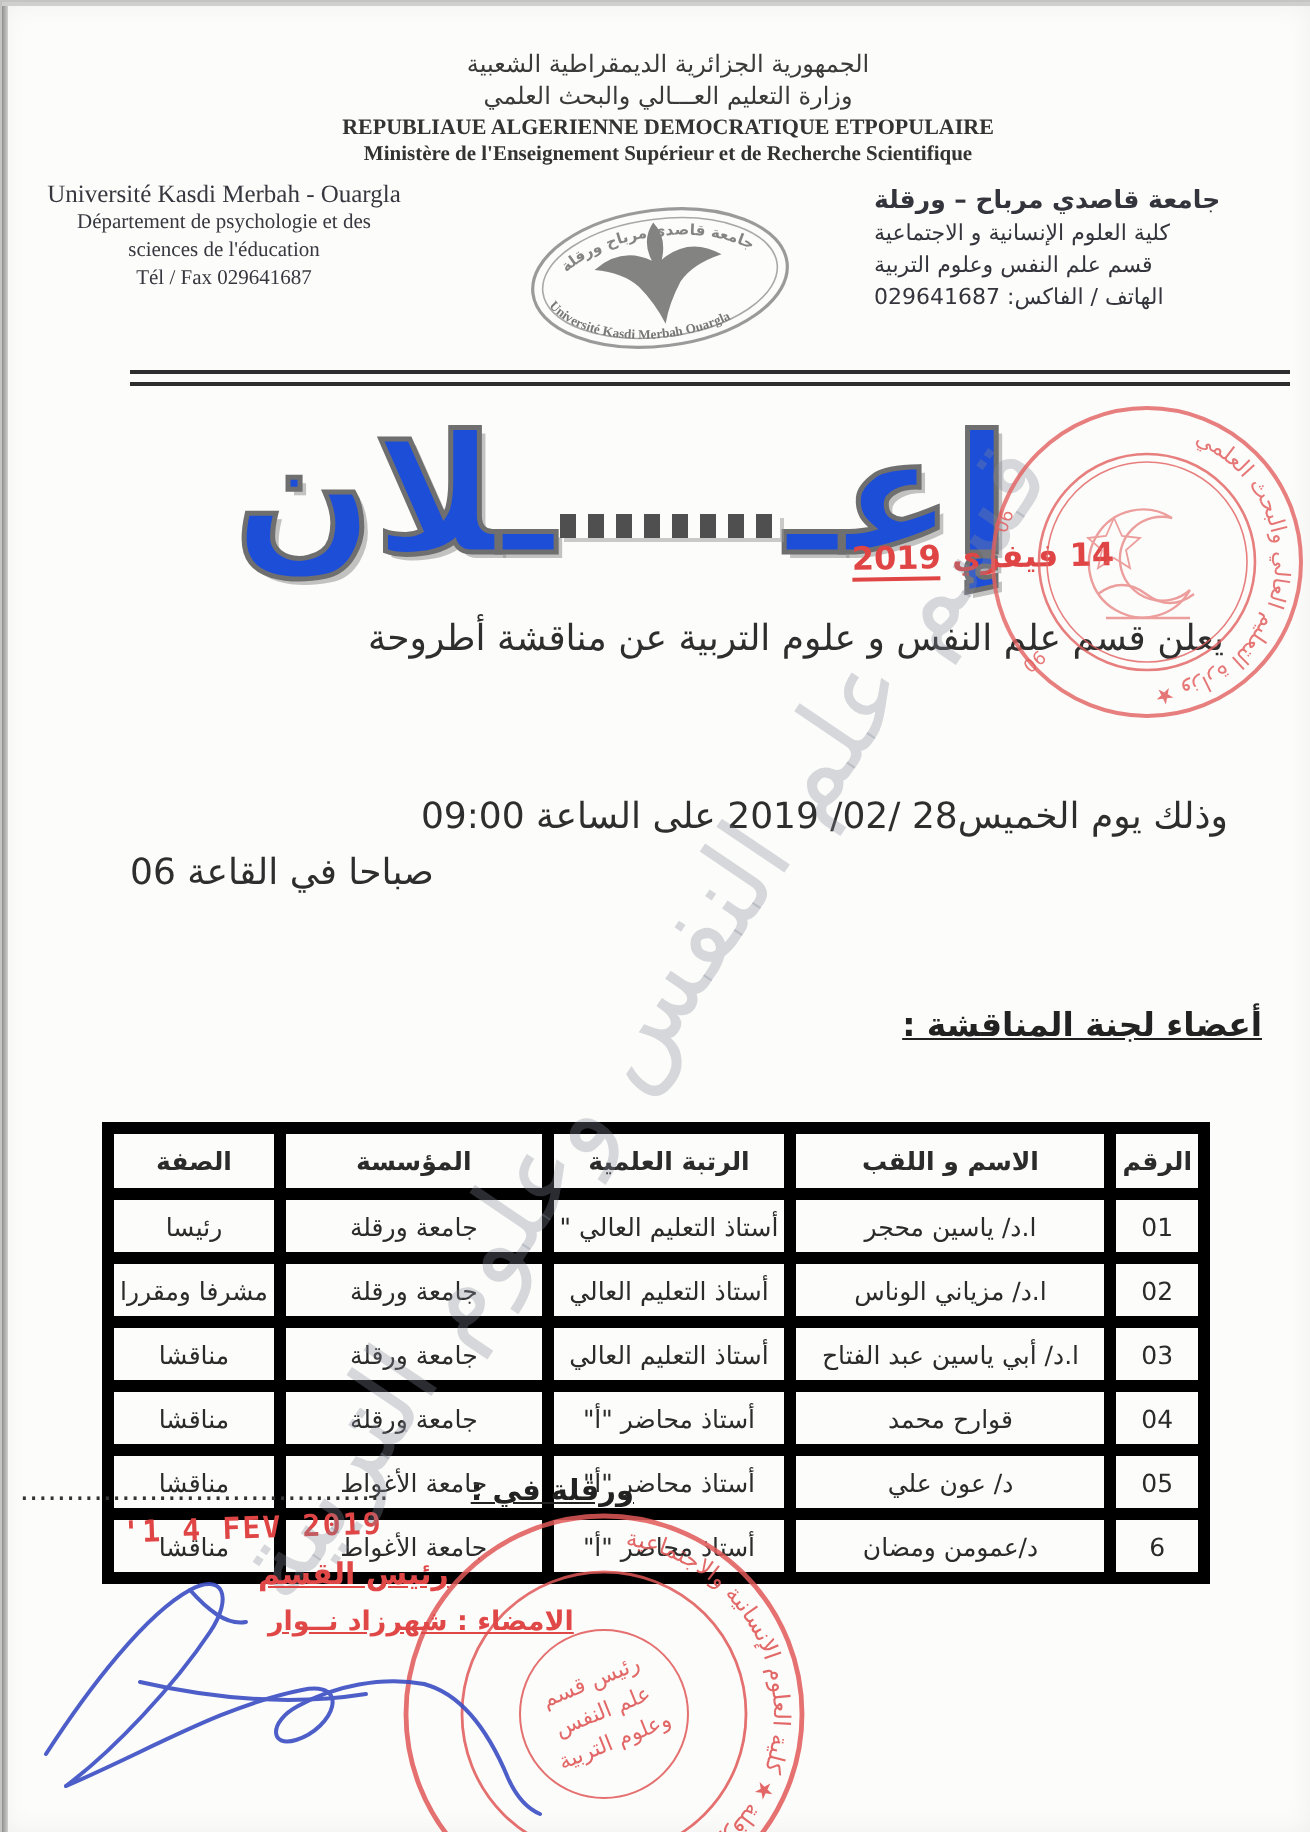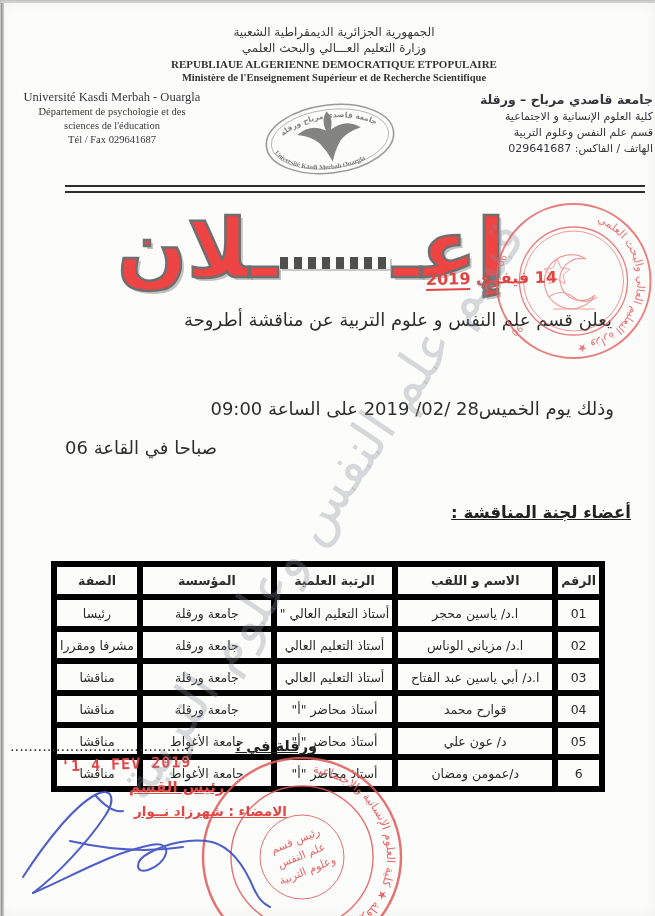--- a/index.html
+++ b/index.html
@@ -18,53 +18,53 @@
   .hdr-center{position:absolute;top:24px;left:118px;width:430px;text-align:center;line-height:1.32;}
   .hdr-center .ar{font-size:12px;color:#3a3a3a;direction:rtl;}
   .hdr-center .fr1{font-size:11px;font-weight:bold;font-family:"Liberation Serif",serif;color:#333;}
   .hdr-center .fr2{font-size:10.5px;font-weight:bold;font-family:"Liberation Serif",serif;color:#333;}
 
   
   .hdr-left{position:absolute;top:88px;left:4px;width:214px;text-align:center;
     font-family:"Liberation Serif",serif;color:#37373f;line-height:1.3;}
   .hdr-left .u{font-size:12.5px;font-weight:normal;}
   .hdr-left .s{font-size:10.5px;}
-  .hdr-right{position:absolute;top:90px;left:436px;width:216px;text-align:right;
+  .hdr-right{position:absolute;top:90px;left:436px;width:216px;text-align:left;
     direction:rtl;color:#34343c;line-height:1.45;}
   .hdr-right .u{font-size:12.5px;font-weight:bold;}
   .hdr-right .s{font-size:11px;}
 
   .logo{position:absolute;top:90px;left:250px;}
 
   .rule{position:absolute;top:184px;left:64px;width:580px;height:4px;
     border-top:2px solid #2e2e2e;border-bottom:2px solid #2e2e2e;}
 
   
   .announce{position:absolute;top:196px;left:116px;width:388px;height:104px;
     display:flex;direction:rtl;align-items:center;}
   .announce .big{
-    font-size:82px;font-weight:bold;line-height:1;color:#ef4444;
+    font-size:82px;font-weight:bold;line-height:1;color:#1d4ed8;
     -webkit-text-stroke:2.5px #6f6f6f;
     text-shadow:3px 3px 0 rgba(145,145,145,.55);
     white-space:nowrap;}
   .announce .dashes{flex:1;height:12px;margin:0 3px;transform:translateY(14px);
     background:repeating-linear-gradient(to right,#4f4f4f 0 8px,transparent 8px 14px);
     box-shadow:2px 2px 0 rgba(150,150,150,.5);}
 
   .red-date{position:absolute;top:268px;left:396px;width:160px;direction:rtl;
     color:#e04545;font-weight:bold;font-size:16px;transform:rotate(-1deg);white-space:nowrap;}
   .red-date .sp{letter-spacing:4px;}
   .red-date .yr{border-bottom:2px solid #e04545;}
 
   
   .bline{position:absolute;direction:rtl;font-size:18px;font-weight:400;color:#2e2e2e;white-space:nowrap;}
   .b1{top:308px;right:44px;}
   .b2{top:352px;right:196px;}
   .b3{top:397px;right:42px;}
-  .b4{top:436px;left:64px;}
+  .b4{top:425px;left:64px;}
 
   .watermark{position:absolute;left:130px;top:758px;width:680px;
     transform:rotate(-56deg);transform-origin:0 50%;
     direction:rtl;font-size:54px;color:rgba(130,138,152,.32);
     white-space:nowrap;pointer-events:none;z-index:6;}
 
   .committee-h{position:absolute;top:502px;right:25px;direction:rtl;
     font-size:16.5px;font-weight:bold;text-decoration:underline;color:#222;}
 
   

